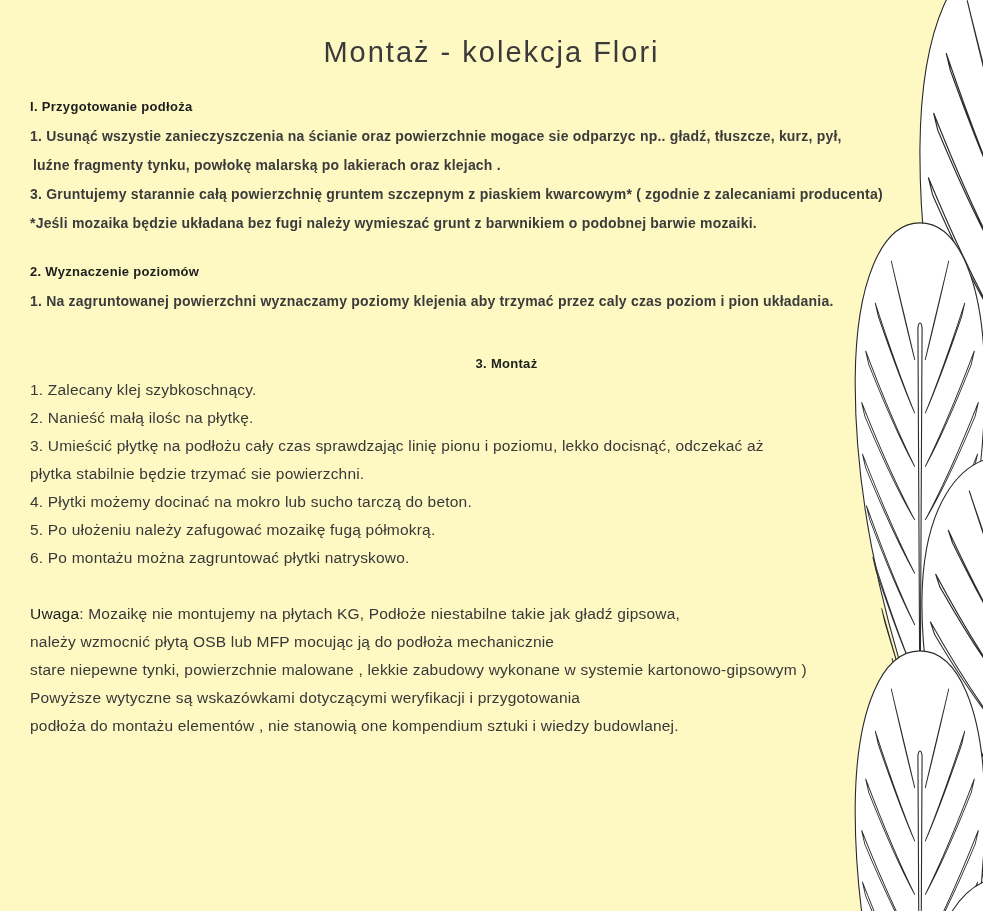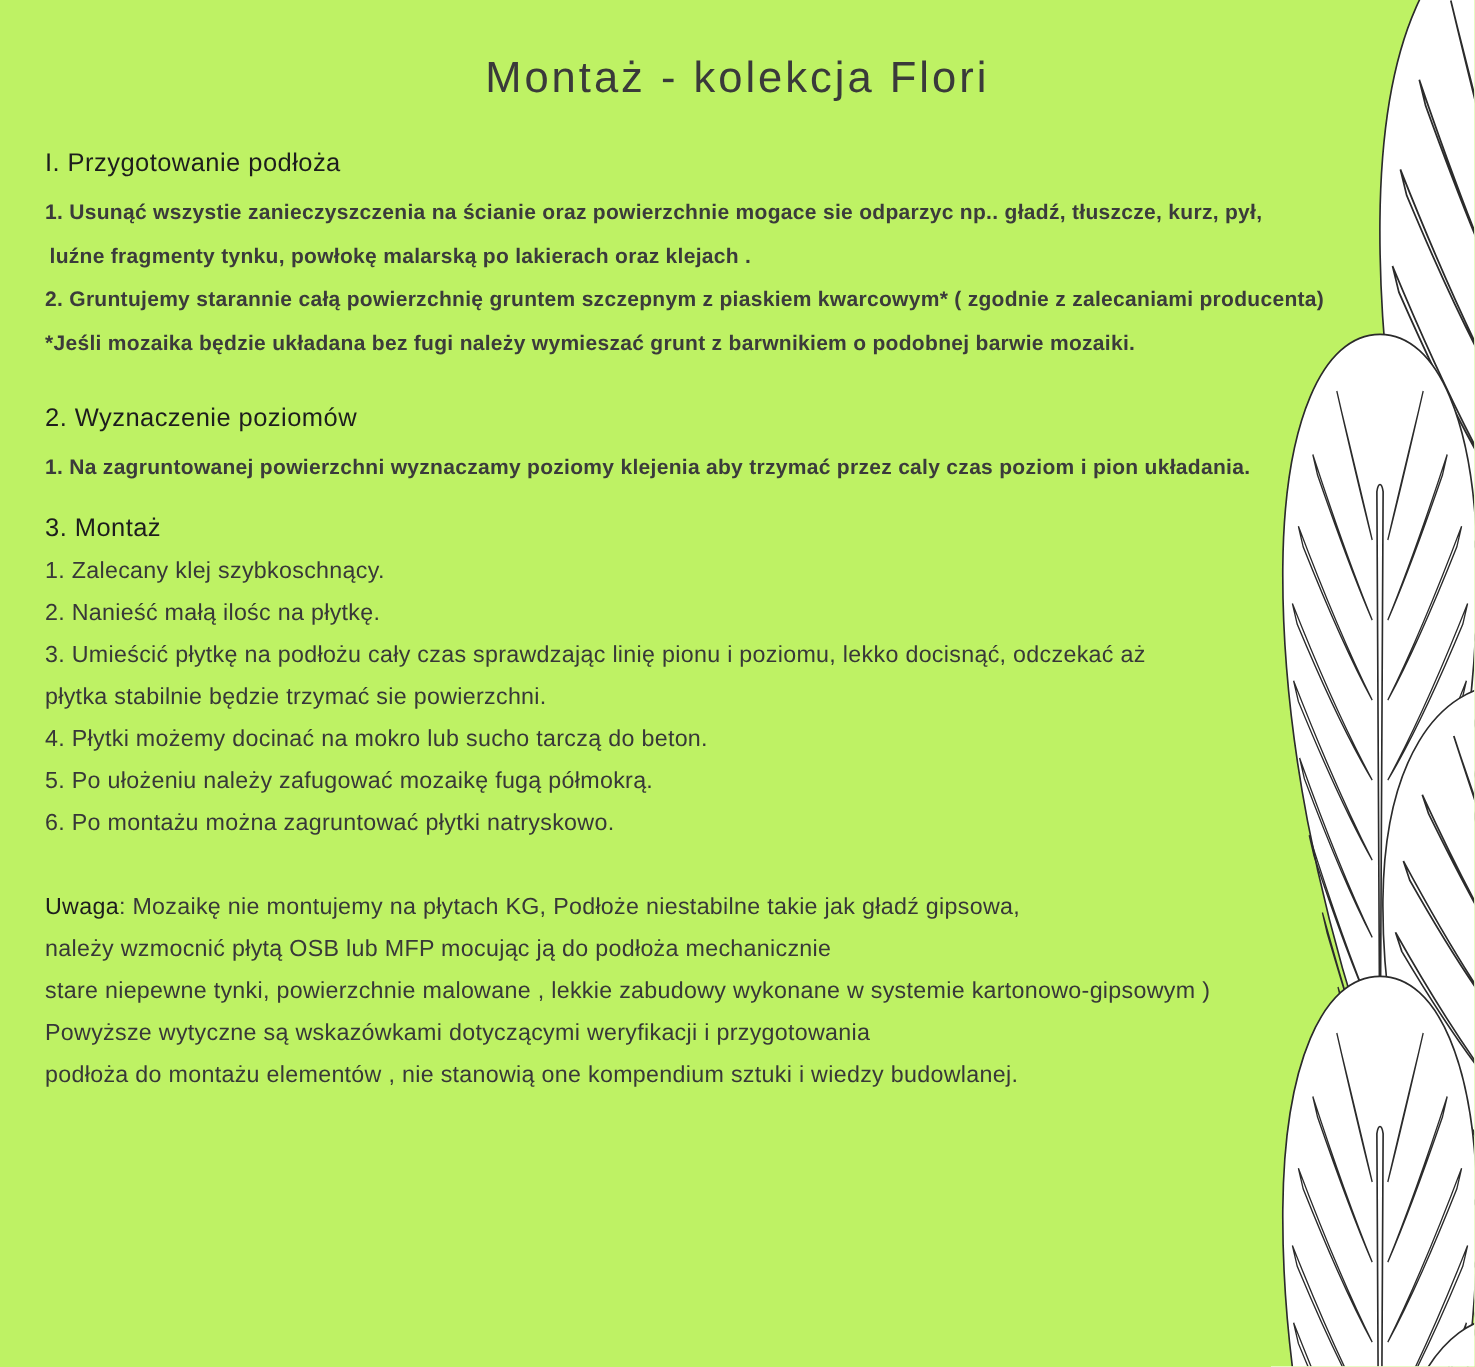--- a/index.html
+++ b/index.html
@@ -1,20 +1,20 @@
 <!DOCTYPE html>
 <html lang="pl"><head>
 <meta charset="utf-8">
 <style>
   html, body { margin: 0; padding: 0; background: #fff; }
   .page {
     position: relative;
     width: 983px;
     height: 911px;
-    background: #bef264;
+    background: #fef9c3;
     overflow: hidden;
     font-family: "Liberation Sans", "DejaVu Sans", sans-serif;
     color: #2f2f2f;
   }
   .content {
     position: relative;
     z-index: 1;
     padding: 0 0 0 30px;
   }
   .doc-title {
@@ -23,29 +23,29 @@
     width: 923px;
     text-align: center;
     font-size: 29px;
     font-weight: 400;
     letter-spacing: 2px;
     color: #3a3a3a;
     white-space: nowrap;
   }
   .section-heading {
     margin: 0;
-    font-size: 17px;
-    font-weight: normal;
+    font-size: 13px;
+    font-weight: bold;
     color: #1d1d1d;
     letter-spacing: 0.3px;
     white-space: nowrap;
   }
   .h-sec1 { margin-top: 30px; }
   .h-sec2 { margin-top: 26px; }
-  .h-sec3 { margin-top: 16px; }
+  .h-sec3 { margin-top: 40px; text-align: center; }
   .lines { margin-top: 8px; }
   .lines-sm .line {
     font-size: 14px;
     line-height: 29px;
     letter-spacing: 0.2px;
     white-space: nowrap;
     color: #3b3b3b;
     font-weight: bold;
   }
   .lines-lg { margin-top: 5px; }
@@ -108,21 +108,21 @@
   </svg>
 
   <div class="content">
 
     <h1 class="doc-title">Montaż - kolekcja Flori</h1>
 
     <h2 class="section-heading h-sec1">I. Przygotowanie podłoża</h2>
     <div class="lines lines-sm">
       <div class="line">1. Usunąć wszystie zanieczyszczenia na ścianie oraz powierzchnie mogace sie odparzyc np.. gładź, tłuszcze, kurz, pył,</div>
       <div class="line cont">luźne fragmenty tynku, powłokę malarską po lakierach oraz klejach .</div>
-      <div class="line">2. Gruntujemy starannie całą powierzchnię  gruntem szczepnym z piaskiem kwarcowym* ( zgodnie z zalecaniami producenta)</div>
+      <div class="line">3. Gruntujemy starannie całą powierzchnię  gruntem szczepnym z piaskiem kwarcowym* ( zgodnie z zalecaniami producenta)</div>
       <div class="line">*Jeśli mozaika będzie układana bez fugi należy wymieszać grunt z barwnikiem o podobnej barwie mozaiki.</div>
     </div>
 
     <h2 class="section-heading h-sec2">2. Wyznaczenie poziomów</h2>
     <div class="lines lines-sm">
       <div class="line">1. Na zagruntowanej powierzchni wyznaczamy poziomy klejenia aby trzymać przez caly czas poziom i pion układania.</div>
     </div>
 
     <h2 class="section-heading h-sec3">3. Montaż</h2>
     <div class="lines lines-lg">

